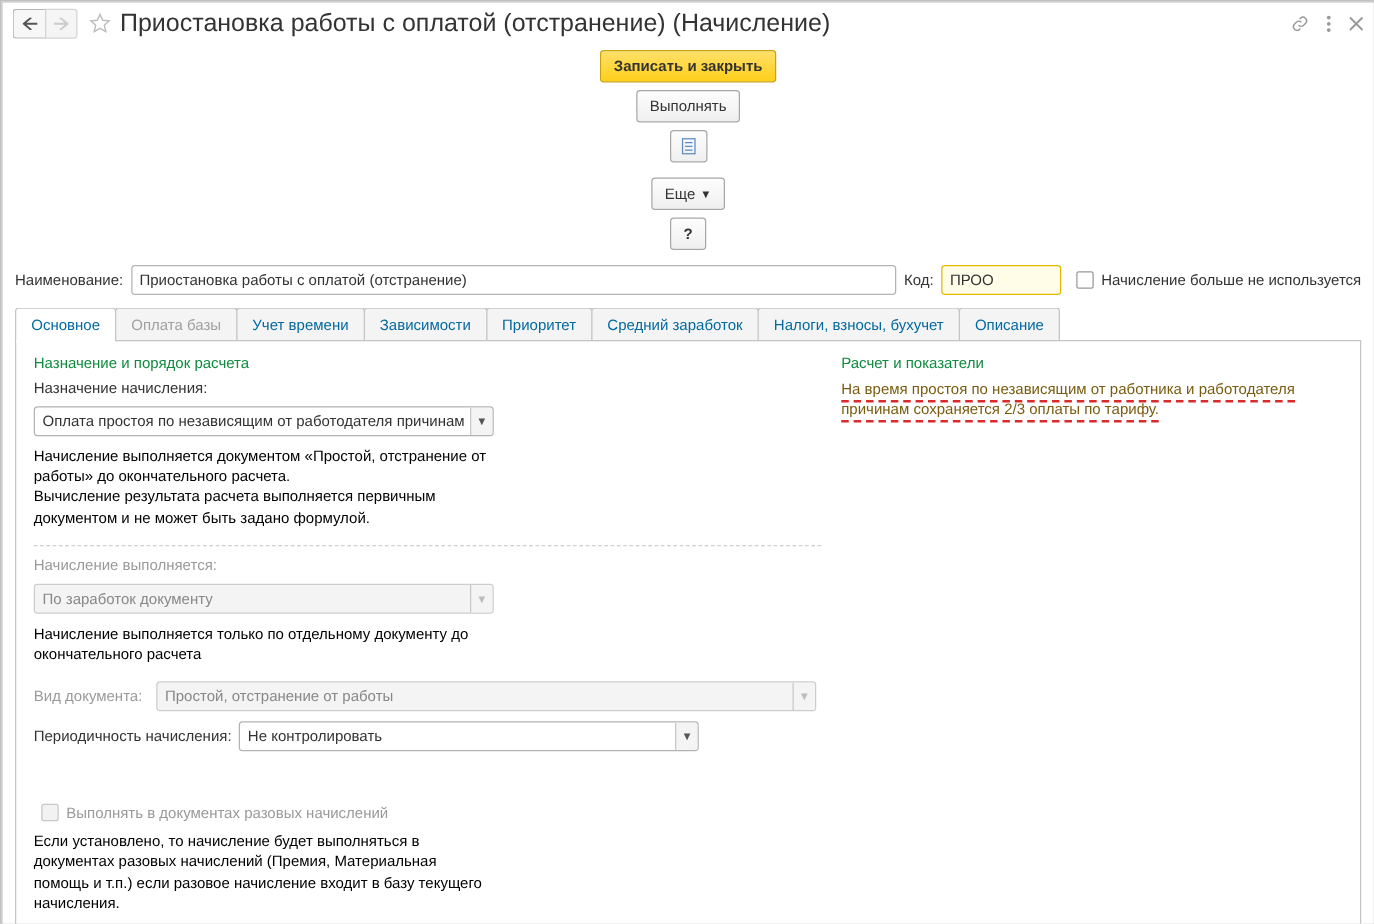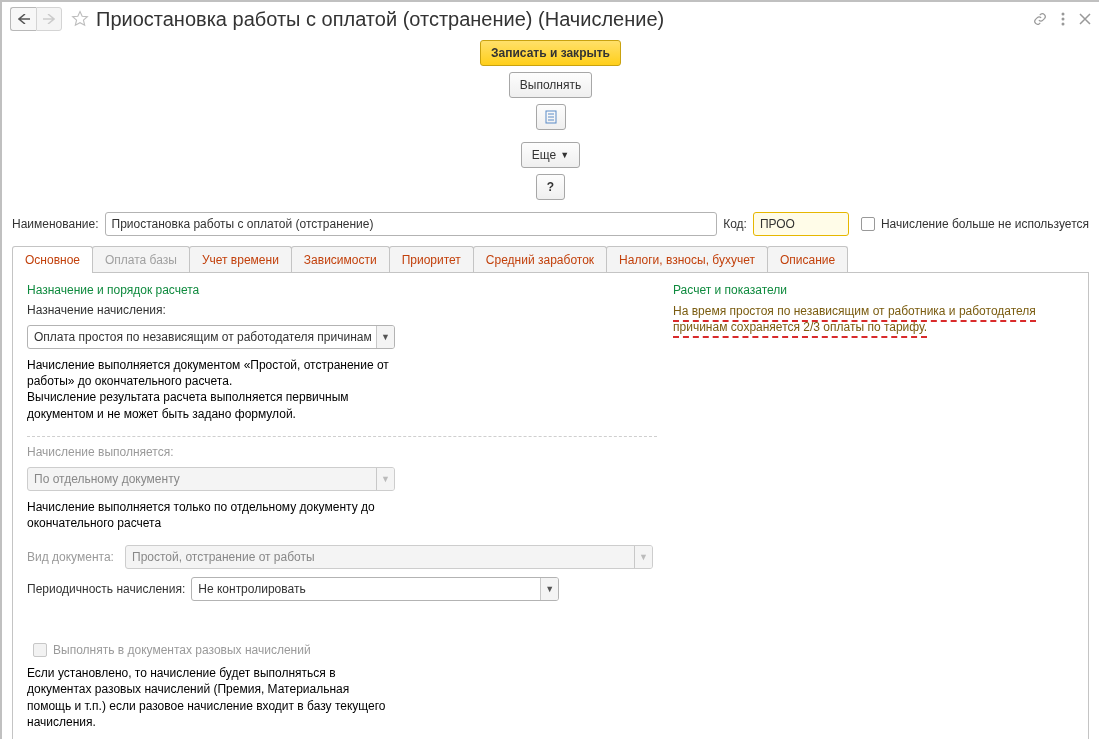--- a/index.html
+++ b/index.html
@@ -109,21 +109,21 @@
     border-bottom:1px solid #c4c4c4;
   }
   .tab {
     padding: 6px 12px;
     border: 1px solid #c4c4c4;
     border-bottom: none;
     background: #f4f4f4;
     margin-right: -1px;
     position: relative;
     cursor: pointer;
-    color: #c2410c;
+    color: #0369a1;
     border-radius: 3px 3px 0 0;
   }
   .tab.active {
     background: #fff;
     z-index: 2;
   }
   .tab.active::after{
     content:""; position:absolute; left:0; right:0; bottom:-1px; height:2px; background:#fff;
   }
   .tab.dis { color: #a0a0a0; }
@@ -285,21 +285,21 @@
       <div class="mut" style="max-width:380px; white-space:pre-line">Начисление выполняется документом «Простой, отстранение от работы» до окончательного расчета.
 Вычисление результата расчета выполняется первичным документом и не может быть задано формулой.</div>
     </div>
 
     <hr class="dashed">
 
     <div class="block">
       <div class="lbl dis">Начисление выполняется:</div>
       <div class="small-gap"></div>
       <div class="combo dis" style="width:368px">
-        <div class="val">По отдельному документу</div>
+        <div class="val">По заработок документу</div>
         <div class="drop">▼</div>
       </div>
       <div class="small-gap"></div>
       <div class="mut" style="max-width:380px">Начисление выполняется только по отдельному документу до окончательного расчета</div>
     </div>
 
     <div class="formrow" style="margin-top:14px">
       <span class="lbl dis" style="width:92px">Вид документа:</span>
       <div class="combo dis" style="width:528px">
         <div class="val">Простой, отстранение от работы</div>

